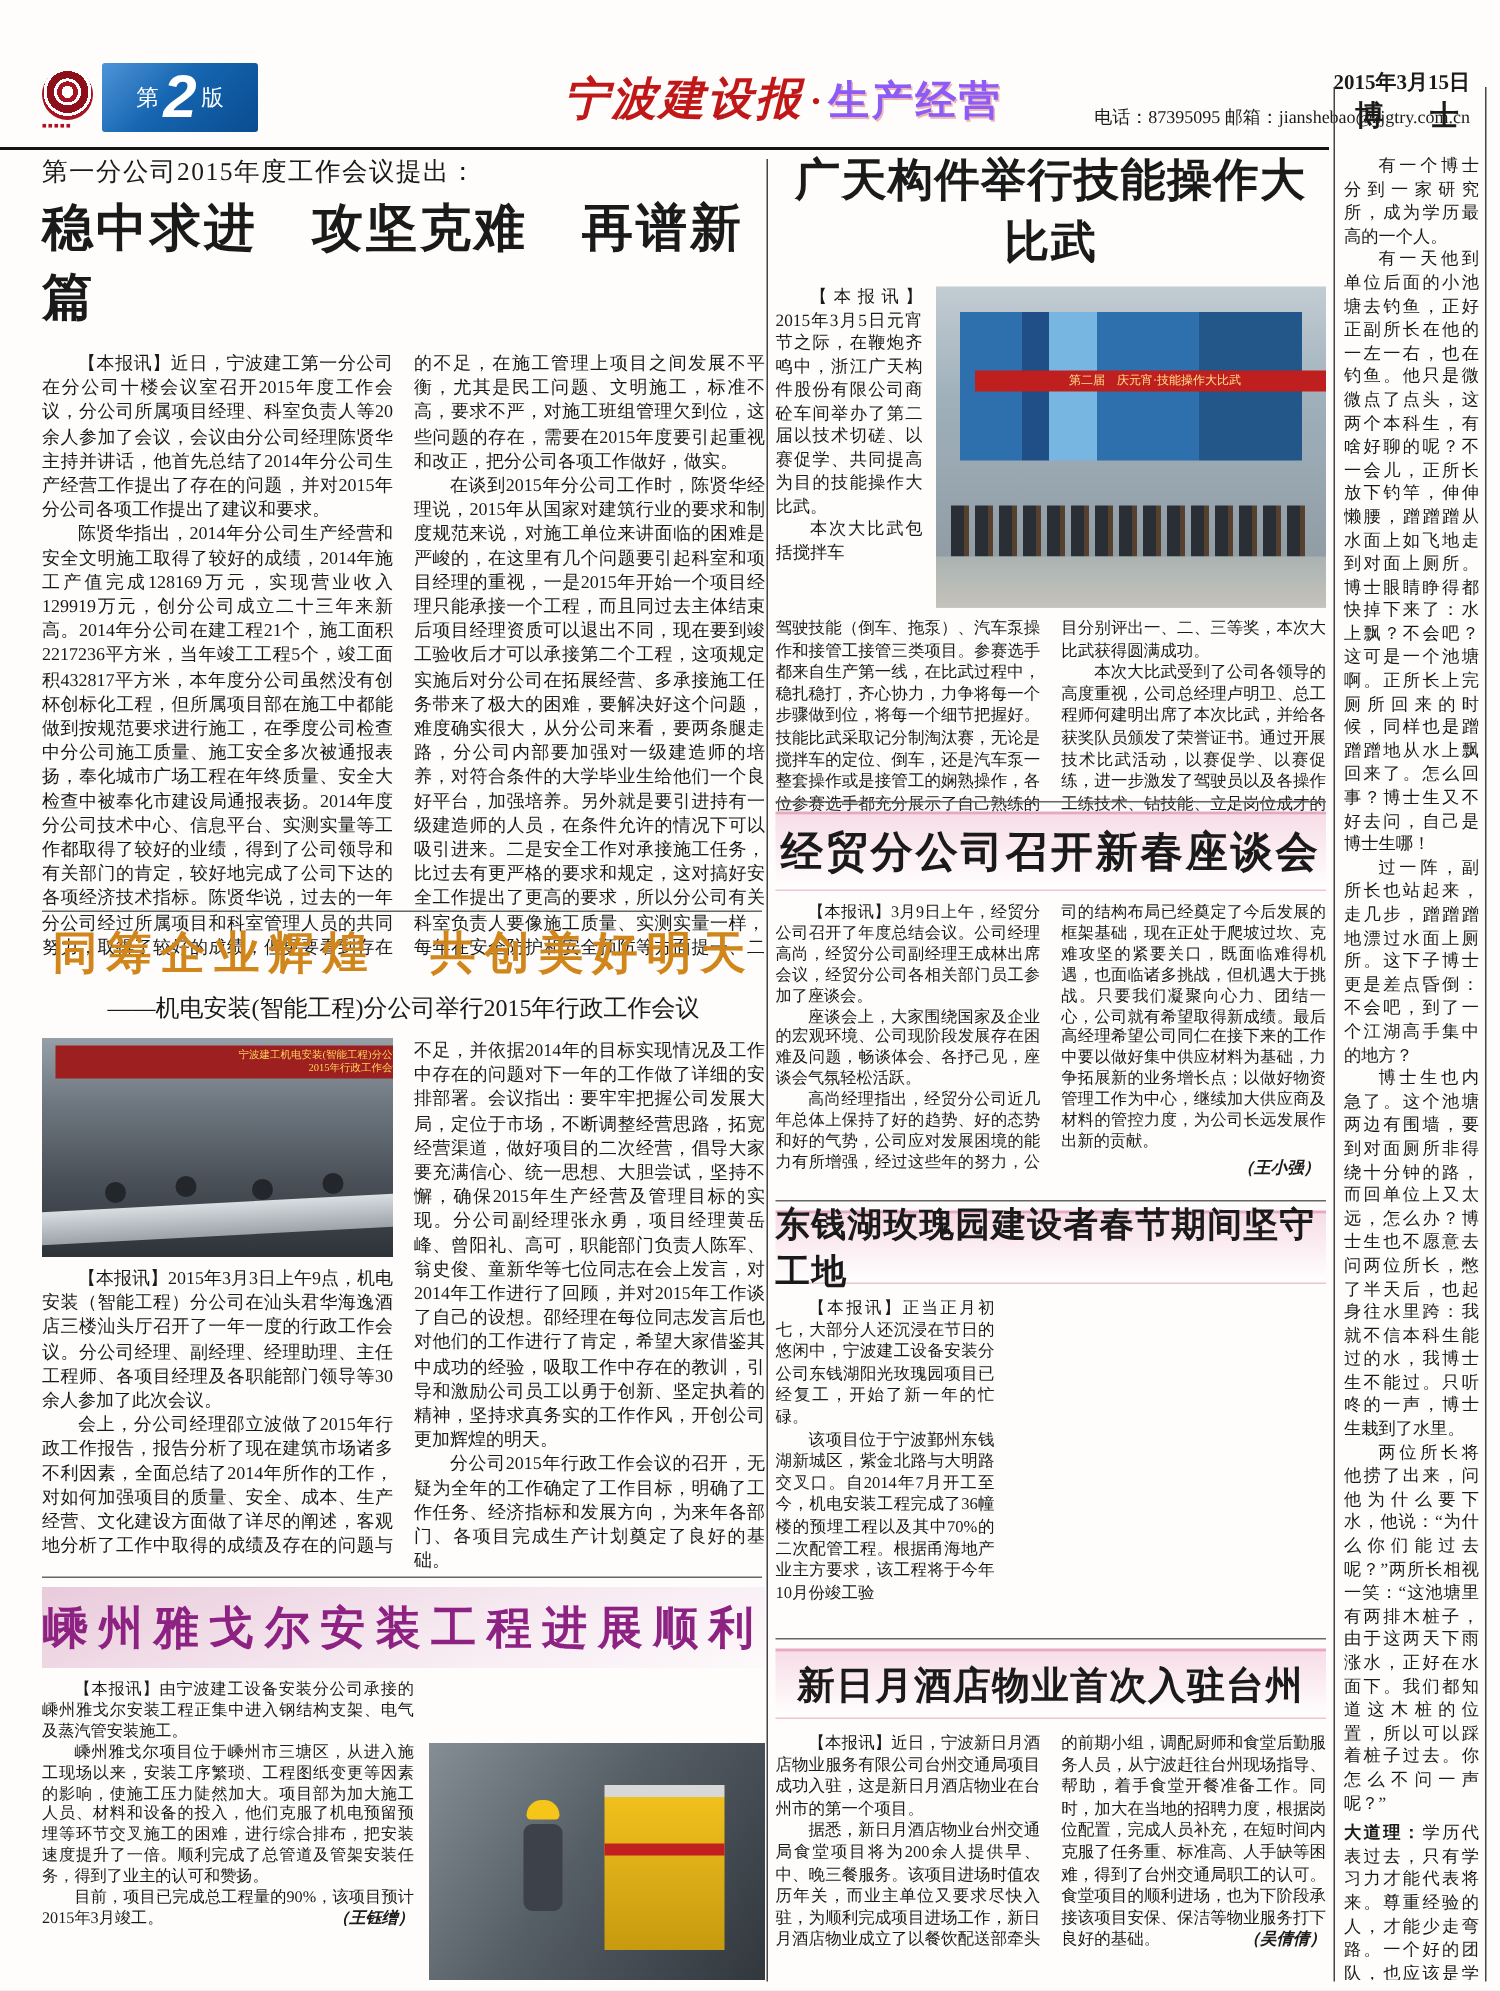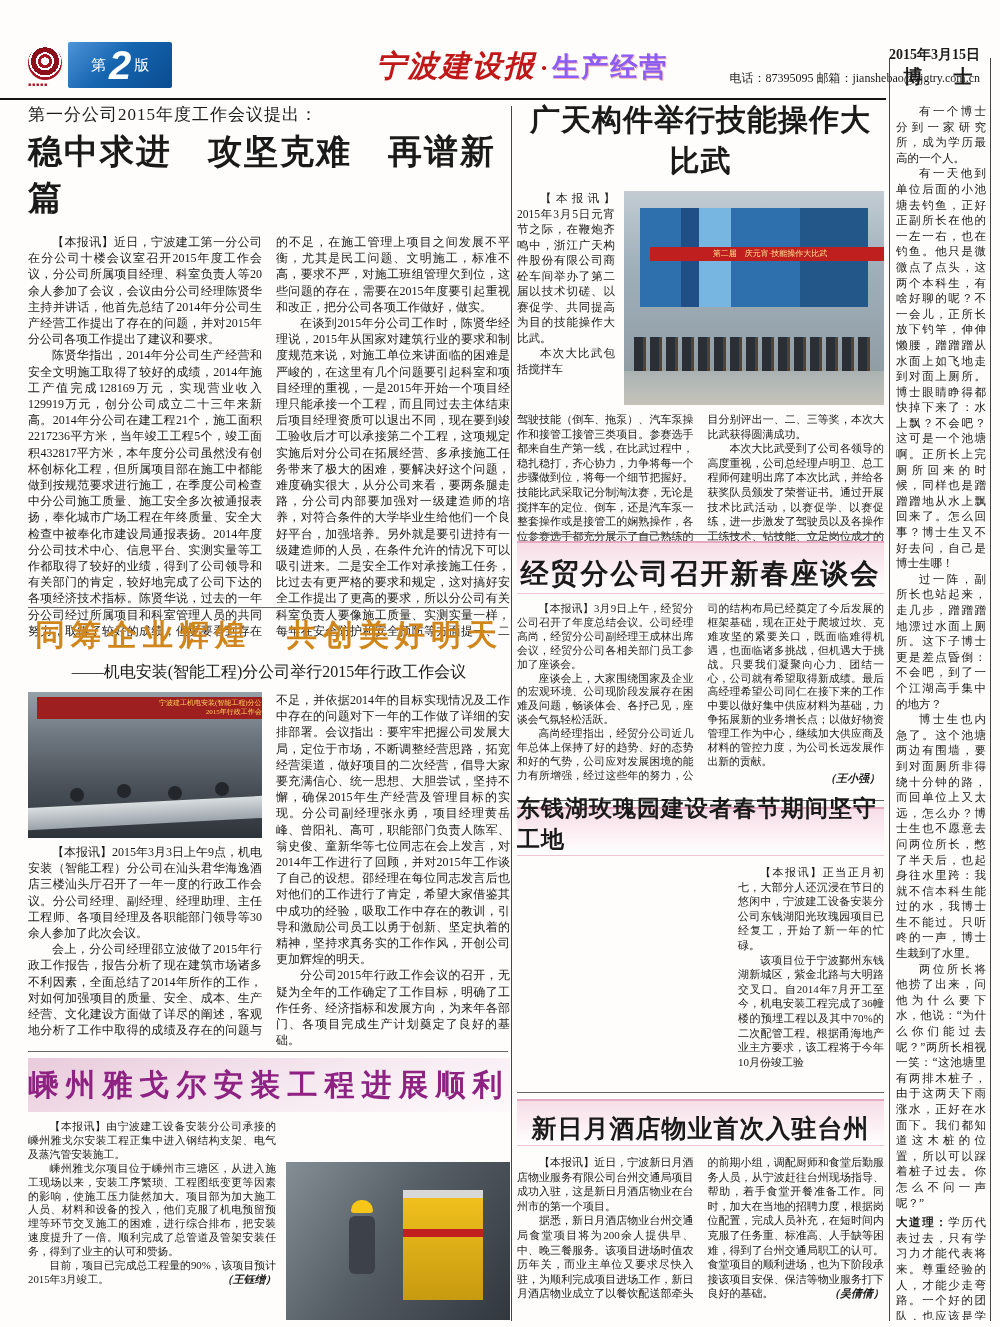--- a/index.html
+++ b/index.html
@@ -91,34 +91,34 @@
       background:repeating-linear-gradient(90deg,#2a2f36 0 9px,#56412f 9px 12px,transparent 12px 16px);}
   .pg-ground{position:absolute;bottom:0;width:100%;height:16%;background:linear-gradient(#aab3b2,#c5c3ba);}
   .art4 .bottom{margin-top:7px;height:170px;column-count:2;column-gap:14px;overflow:hidden;}
   .art4 .bottom p.bp{font-size:11px;line-height:14.6px;}
   .art4 .bottom .byline{font-size:11px;margin-top:3px;}
   
   .sep-r1{left:517px;top:534px;width:367px;}
   .art5{position:absolute;left:517px;top:541px;width:367px;height:255px;}
   .band{background:linear-gradient(180deg,#f7dde7 0%,#fdf5f8 70%,#fff 100%);
       border-top:2px solid #e7a9c2;border-bottom:1px solid #eec4d5;
-      display:flex;align-items:flex-end;justify-content:center;}
+      display:flex;align-items:center;justify-content:center;}
   .band5{height:50px;}
   .headline5{font-size:28px;font-weight:bold;letter-spacing:2px;
       font-family:"Liberation Sans","DejaVu Sans",sans-serif;}
   .art5 .abody{margin-top:8px;height:192px;column-count:2;column-gap:14px;overflow:hidden;}
   .art5 p.bp{font-size:10.8px;line-height:13.9px;}
   .art5 .byline{font-size:11px;margin-top:2px;}
   
   .sep-r2{left:517px;top:800px;width:367px;}
   .art6{position:absolute;left:517px;top:807px;width:367px;height:278px;}
   .band6{height:46px;}
   .headline6{font-size:23px;font-weight:bold;letter-spacing:1px;
       font-family:"Liberation Sans","DejaVu Sans",sans-serif;}
-  .art6 .row{display:flex;gap:9px;margin-top:9px;justify-content:flex-end;}
+  .art6 .row{display:flex;gap:9px;margin-top:9px;}
   .art6 .left{width:146px;height:220px;overflow:hidden;}
   .art6 p.bp{font-size:11px;line-height:14.6px;}
   .art6 .right{flex:1;}
   .photo-dongqianhu{width:100%;height:142px;margin-top:5px;
       background:linear-gradient(#c2c6c9 0%,#a7abae 45%,#83888c 100%);}
   .pd-beam{position:absolute;top:0;width:100%;height:28%;
       background:repeating-linear-gradient(90deg,#d7d9da 0 26px,#9aa0a4 26px 34px);}
   .pd-balloon{position:absolute;left:34%;top:18%;width:34px;height:38px;border-radius:50%;
       background:radial-gradient(circle at 35% 30%,#e86a5e,#b31e14);}
   .pd-worker{position:absolute;bottom:6%;width:18px;height:44px;border-radius:4px;background:#474d55;}

